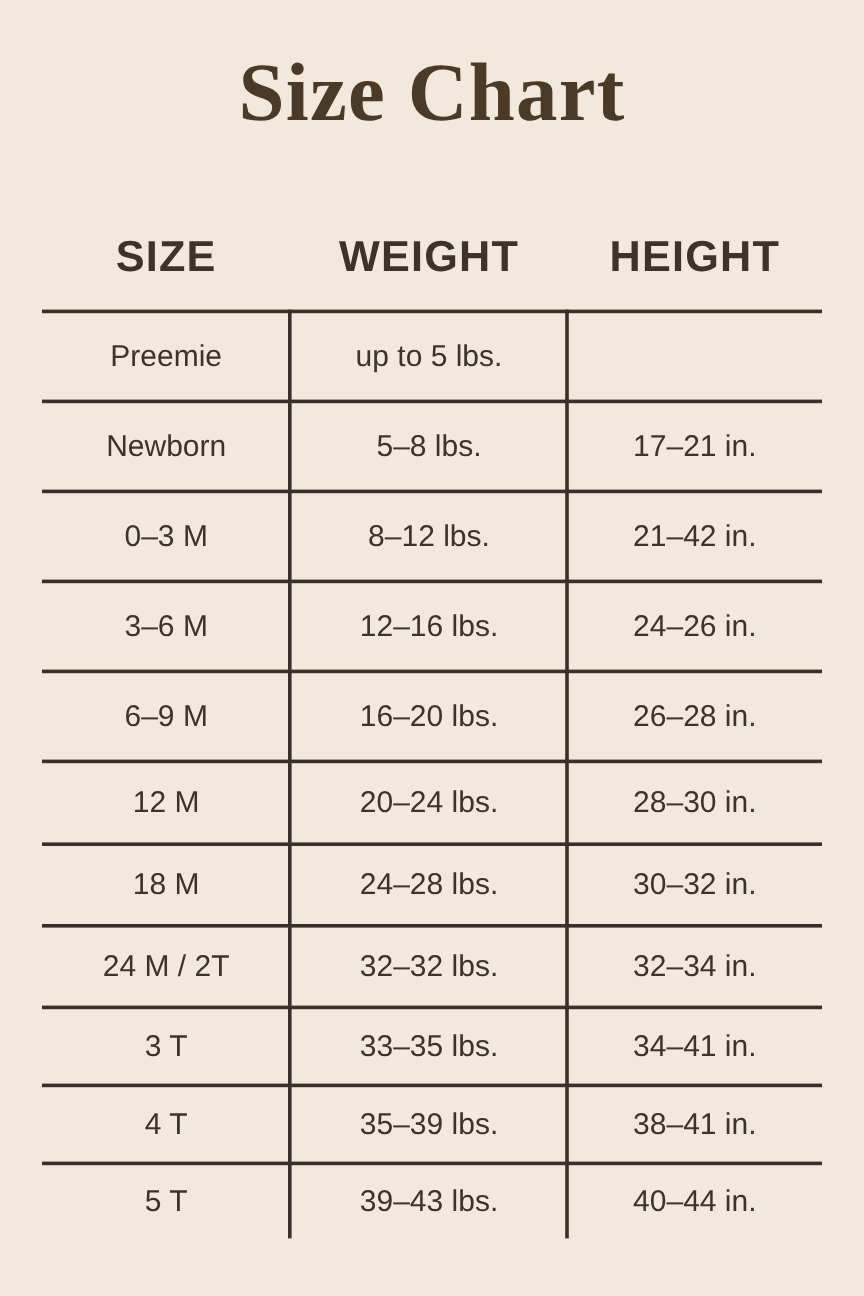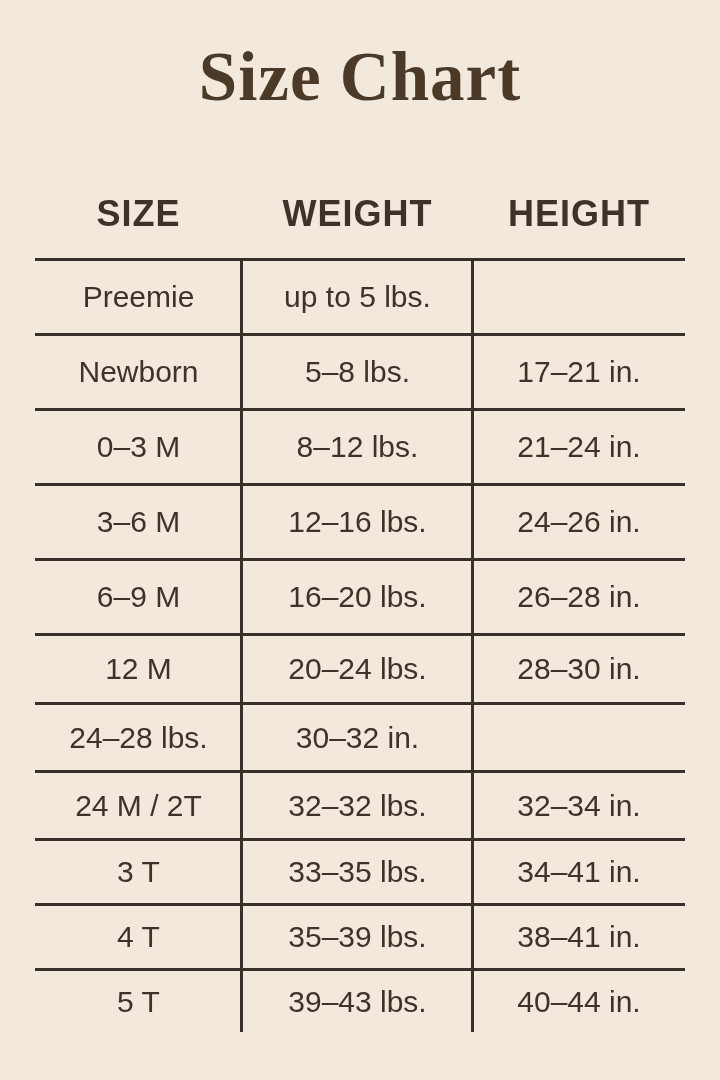--- a/index.html
+++ b/index.html
@@ -65,21 +65,21 @@
   }
   .row:nth-child(-n+5)  { height: 75px; }
   .row:nth-child(n+6)   { height: 69px; }
   .row:nth-child(n+7)   { height: 68px; }
   .row:nth-child(n+9)   { height: 65px; }
   .row:nth-child(11)    { height: 64px; }
   .cell {
     display: flex;
     align-items: center;
     justify-content: center;
-    font-size: 30px;
+    font-size: 25px;
     color: var(--ink);
     white-space: nowrap;
   }
   .vline {
     position: absolute;
     top: 0;
     width: 3px;
     height: 774px;
     background: var(--line);
   }
@@ -108,21 +108,21 @@
 
     <div class="row">
       <div class="cell">Newborn</div>
       <div class="cell">5–8 lbs.</div>
       <div class="cell">17–21 in.</div>
     </div>
 
     <div class="row">
       <div class="cell">0–3 M</div>
       <div class="cell">8–12 lbs.</div>
-      <div class="cell">21–24 in.</div>
+      <div class="cell">21–42 in.</div>
     </div>
 
     <div class="row">
       <div class="cell">3–6 M</div>
       <div class="cell">12–16 lbs.</div>
       <div class="cell">24–26 in.</div>
     </div>
 
     <div class="row">
       <div class="cell">6–9 M</div>
@@ -130,20 +130,21 @@
       <div class="cell">26–28 in.</div>
     </div>
 
     <div class="row">
       <div class="cell">12 M</div>
       <div class="cell">20–24 lbs.</div>
       <div class="cell">28–30 in.</div>
     </div>
 
     <div class="row">
+      <div class="cell">18 M</div>
       <div class="cell">24–28 lbs.</div>
       <div class="cell">30–32 in.</div>
     </div>
 
     <div class="row">
       <div class="cell">24 M / 2T</div>
       <div class="cell">32–32 lbs.</div>
       <div class="cell">32–34 in.</div>
     </div>
 

